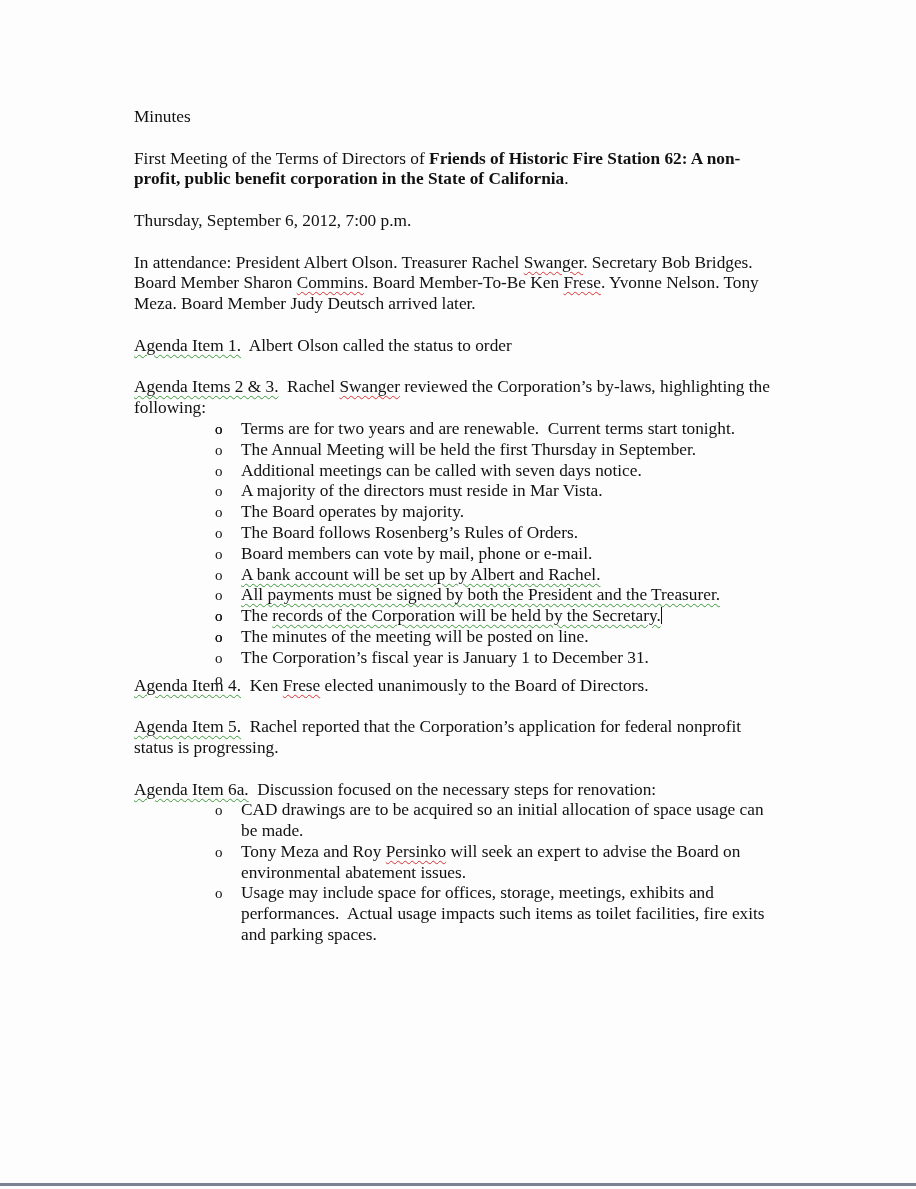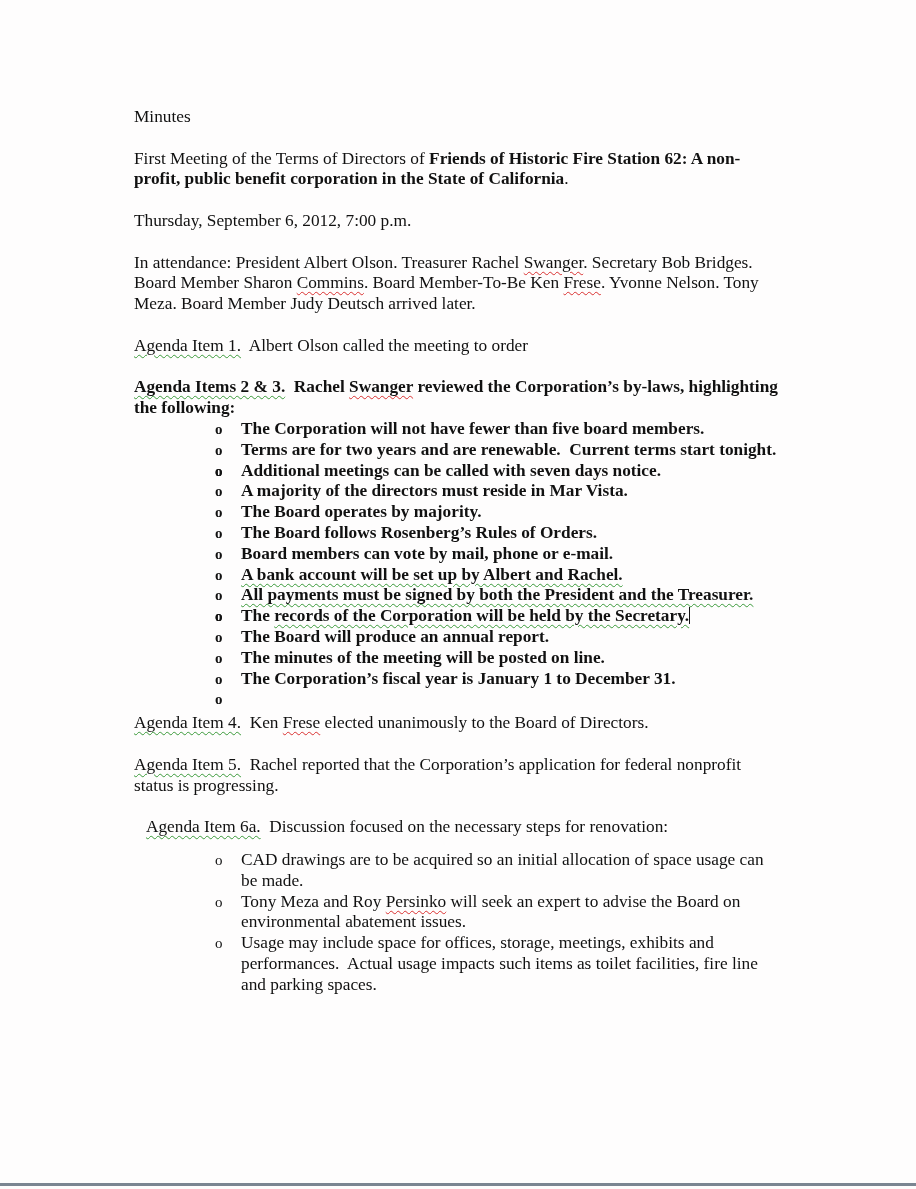--- a/index.html
+++ b/index.html
@@ -10,21 +10,21 @@
   .page { position: absolute; left: 0; top: 0; width: 764px; height: 1186px; background: #fefdfd; }
   .bottom-edge { position: absolute; left: 0; bottom: 0; width: 916px; height: 3px; background: #7b8591; }
   .content { position: absolute; left: 134px; top: 107px; width: 650px; line-height: 20.8px; }
   .para { margin: 0 0 20.8px 0; }
   .bold { font-weight: bold; margin-top: 44px; }
   .sq-green { text-decoration: underline wavy #3a9a3a; text-decoration-thickness: 1px; text-underline-offset: 3px; }
   .sq-red { text-decoration: underline wavy #d93030; text-decoration-thickness: 1px; text-underline-offset: 3px; }
   ul.bullets { list-style: none; margin: 0; padding: 0; }
   ul.bullets li { position: relative; padding-left: 107px; }
   ul.bullets li .bullet { position: absolute; left: 81px; top: 0; font-size: 15px; }
-  .after-list { margin-bottom: 24px; font-weight: bold; }
+  .after-list { margin-bottom: 7px; }
   .cursor { display: inline-block; width: 1px; height: 17px; background: #111; vertical-align: -3px; }
 </style>
 </head>
 <body>
 
 <div class="page">
   <div class="content">
 
     <p class="para">Minutes</p>
 
@@ -32,61 +32,61 @@
       <span>First Meeting of the Terms of Directors of </span><span class="bold">Friends of Historic Fire Station 62: A non-profit, public benefit corporation in the State of California</span><span>.</span>
     </p>
 
     <p class="para">Thursday, September 6, 2012, 7:00 p.m.</p>
 
     <p class="para">
       <span>In attendance: President Albert Olson.  Treasurer Rachel </span><span class="sq-red">Swanger</span><span>.  Secretary Bob Bridges.  Board Member Sharon </span><span class="sq-red">Commins</span><span>.  Board Member-To-Be Ken </span><span class="sq-red">Frese</span><span>.  Yvonne Nelson.  Tony Meza.  Board Member Judy Deutsch arrived later.</span>
     </p>
 
     <p class="para">
-      <span class="sq-green">Agenda Item 1.</span><span style="white-space:pre-wrap">  Albert Olson called the meeting to order</span>
+      <span class="sq-green">Agenda Item 1.</span><span style="white-space:pre-wrap">  Albert Olson called the status to order</span>
     </p>
 
     <div class="after-list">
       <p style="margin:0">
         <span class="sq-green">Agenda Items 2 &amp; 3.</span><span style="white-space:pre-wrap">  Rachel </span><span class="sq-red">Swanger</span><span> reviewed the Corporation’s by-laws, highlighting the following:</span>
       </p>
       <ul class="bullets">
-        <li><span class="bullet">o</span><span>The Corporation will not have fewer than five board members.</span></li>
+        <li><span class="bullet">o</span></li>
         <li><span class="bullet">o</span><span style="white-space:pre-wrap">Terms are for two years and are renewable.  Current terms start tonight.</span></li>
-        <li><span class="bullet">o</span></li>
+        <li><span class="bullet">o</span><span>The Annual Meeting will be held the first Thursday in September.</span></li>
         <li><span class="bullet">o</span><span>Additional meetings can be called with seven days notice.</span></li>
         <li><span class="bullet">o</span><span>A majority of the directors must reside in Mar Vista.</span></li>
         <li><span class="bullet">o</span><span>The Board operates by majority.</span></li>
         <li><span class="bullet">o</span><span>The Board follows Rosenberg’s Rules of Orders.</span></li>
         <li><span class="bullet">o</span><span>Board members can vote by mail, phone or e-mail.</span></li>
         <li><span class="bullet">o</span><span class="sq-green">A bank account will be set up by Albert and Rachel.</span></li>
         <li><span class="bullet">o</span><span class="sq-green">All payments must be signed by both the President and the Treasurer.</span></li>
         <li><span class="bullet">o</span></li>
         <li><span class="bullet">o</span><span style="white-space:pre-wrap">The </span><span class="sq-green">records of the Corporation will be held by the Secretary.</span><span class="cursor"></span></li>
-        <li><span class="bullet">o</span><span>The Board will produce an annual report.</span></li>
+        <li><span class="bullet">o</span></li>
         <li><span class="bullet">o</span><span>The minutes of the meeting will be posted on line.</span></li>
         <li><span class="bullet">o</span><span>The Corporation’s fiscal year is January 1 to December 31.</span></li>
         <li><span class="bullet">o</span></li>
       </ul>
     </div>
 
     <p class="para">
       <span class="sq-green">Agenda Item 4.</span><span style="white-space:pre-wrap">  Ken </span><span class="sq-red">Frese</span><span> elected unanimously to the Board of Directors.</span>
     </p>
 
     <p class="para">
       <span class="sq-green">Agenda Item 5.</span><span style="white-space:pre-wrap">  Rachel reported that the Corporation’s application for federal nonprofit status is progressing.</span>
     </p>
 
     <div>
-      <p style="margin:12px">
+      <p style="margin:0">
         <span class="sq-green">Agenda Item 6a.</span><span style="white-space:pre-wrap">  Discussion focused on the necessary steps for renovation:</span>
       </p>
       <ul class="bullets">
         <li><span class="bullet">o</span><span>CAD drawings are to be acquired so an initial allocation of space usage can be made.</span></li>
         <li><span class="bullet">o</span><span style="white-space:pre-wrap">Tony Meza and Roy </span><span class="sq-red">Persinko</span><span> will seek an expert to advise the Board on environmental abatement issues.</span></li>
-        <li><span class="bullet">o</span><span style="white-space:pre-wrap">Usage may include space for offices, storage, meetings, exhibits and performances.  Actual usage impacts such items as toilet facilities, fire line and parking spaces.</span></li>
+        <li><span class="bullet">o</span><span style="white-space:pre-wrap">Usage may include space for offices, storage, meetings, exhibits and performances.  Actual usage impacts such items as toilet facilities, fire exits and parking spaces.</span></li>
       </ul>
     </div>
 
   </div>
   <div class="bottom-edge"></div>
 </div>
 
 </body></html>

